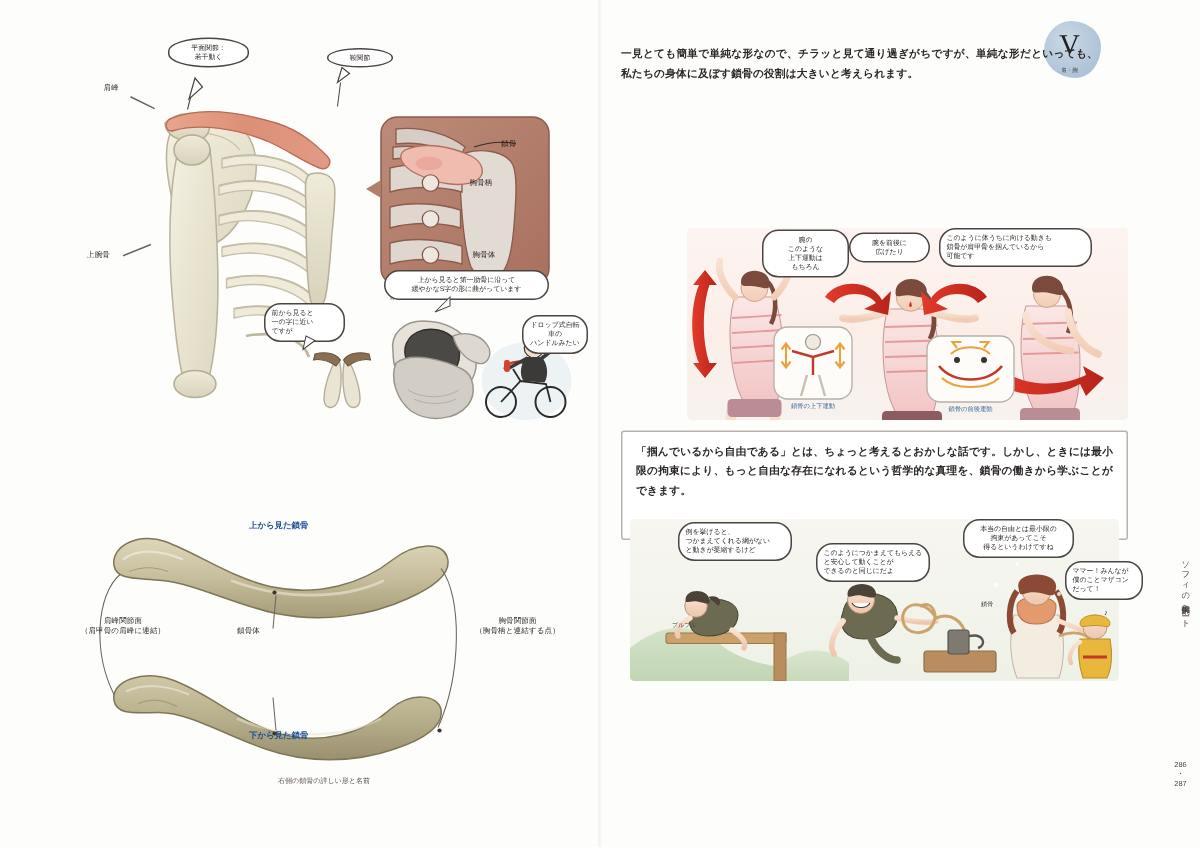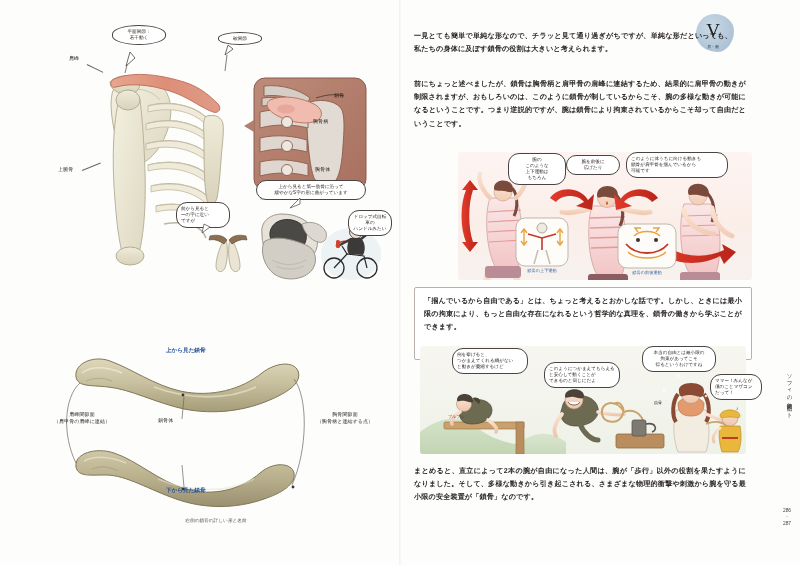--- a/index.html
+++ b/index.html
@@ -332,21 +332,20 @@
   <div class="col-right">
 
     <div class="chapter">
       <div class="blob"></div>
       <div class="num">V</div>
       <div class="sub">肩・腕</div>
     </div>
 
     <div class="para" style="position:absolute;left:0px;top:30px;width:318px;font-family:Liberation Serif, serif;">一見とても簡単で単純な形なので、チラッと見て通り過ぎがちですが、単純な形だといっても、私たちの身体に及ぼす鎖骨の役割は大きいと考えられます。</div>
 
-    <div class="para" style="position:absolute;left:0px;top:78px;width:332px;">前にちょっと述べましたが、鎖骨は胸骨柄と肩甲骨の肩峰に連結するため、結果的に肩甲骨の動きが制限されますが、おもしろいのは、このように鎖骨が制しているからこそ、腕の多様な動きが可能になるということです。つまり逆説的ですが、腕は鎖骨により拘束されているからこそ却って自由だということです。</div>
 
     <div class="illus illus-bg1" style="left:44px;top:152px;width:294px;height:128px;">
       <svg width="294" height="128" viewBox="0 0 294 128">
         <defs>
           <linearGradient id="skin" x1="0" y1="0" x2="0" y2="1">
             <stop offset="0" stop-color="#fae2d2"></stop>
               <stop offset="1" stop-color="#f2cdb6"></stop>
           </linearGradient>
           <linearGradient id="shirt" x1="0" y1="0" x2="0" y2="1">
             <stop offset="0" stop-color="#fbe7e7"></stop>
@@ -560,20 +559,19 @@
       <span style="white-space:pre-line;">本当の自由とは最小限の
 拘束があってこそ
 得るというわけですね</span>
     </div>
     <div class="bub" style="left:296px;top:374px;width:42px;text-align:left;">
       <span style="white-space:pre-line;">ママー！みんなが
 僕のことマザコン
 だって！</span>
     </div>
 
-    <div class="para" style="position:absolute;left:0px;top:465px;width:332px;">まとめると、直立によって2本の腕が自由になった人間は、腕が「歩行」以外の役割を果たすようになりました。そして、多様な動きから引き起こされる、さまざまな物理的衝撃や刺激から腕を守る最小限の安全装置が「鎖骨」なのです。</div>
   </div>
 
   <div class="vtab">ソフィの美術解剖ノート</div>
   <div class="folio" style="white-space:pre-line;">286
 ・
 287</div>
 </div>
 
 </body></html>

